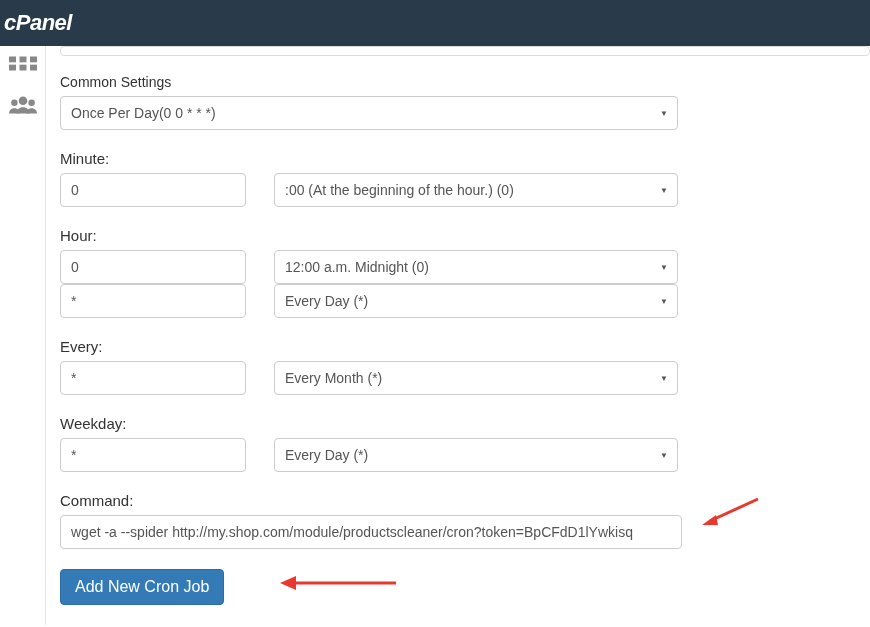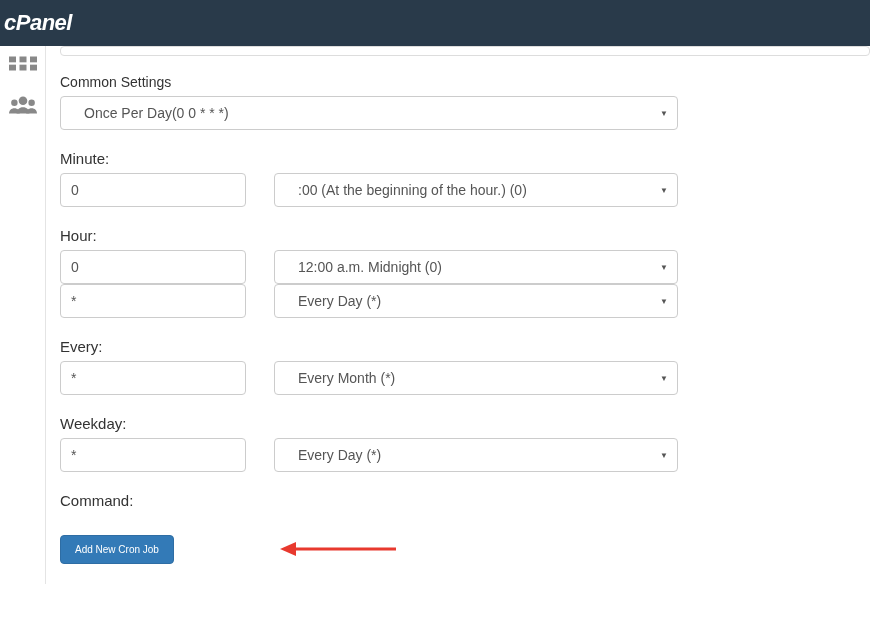--- a/index.html
+++ b/index.html
@@ -67,21 +67,21 @@
       margin-top: 20px;
     }
     .select-wrap {
       position: relative;
     }
     select {
       width: 100%;
       height: 34px;
       border: 1px solid #ccc;
       border-radius: 4px;
-      padding: 0 23px;
+      padding: 0 10px;
       font-size: 14px;
       background: #fff;
       appearance: none;
       -webkit-appearance: none;
       color: #555;
     }
     .select-wrap::after {
       content: "▼";
       position: absolute;
       right: 10px;
@@ -118,21 +118,21 @@
     }
     .full-width-wide {
       max-width: 622px;
     }
     .btn-primary {
       background: #337ab7;
       color: #fff;
       border: 1px solid #2e6da4;
       border-radius: 4px;
       padding: 8px 14px;
-      font-size: 10px;
+      font-size: 16px;
       cursor: pointer;
       margin-top: 20px;
     }
     .arrow {
       position: absolute;
       pointer-events: none;
     }
   </style>
 </head>
 <body>
@@ -236,20 +236,27 @@
       <div class="col-wide">
         <div class="select-wrap">
           <select>
             <option>Every Day (*)</option>
           </select>
         </div>
       </div>
     </div>
 
     <div class="field-label">Command:</div>
+    <div class="full-width-wide" style="position:relative;">
+      <input type="text" value="wget -a --spider http://my.shop.com/module/productscleaner/cron?token=BpCFdD1lYwkisq" style="">
+      <svg class="arrow" style="left:640px; top:-18px;" width="60" height="36" viewBox="0 0 60 36">
+        <line x1="58" y1="2" x2="10" y2="24" stroke="#e8392e" stroke-width="3"></line>
+        <polygon points="2,28 16,18 18,28" fill="#e8392e"></polygon>
+      </svg>
+    </div>
 
     <div style="position:relative;">
       <button class="btn-primary">Add New Cron Job</button>
       <svg class="arrow" style="left:218px; top:22px;" width="120" height="24" viewBox="0 0 120 24">
         <line x1="118" y1="12" x2="14" y2="12" stroke="#e8392e" stroke-width="3"></line>
         <polygon points="2,12 18,5 18,19" fill="#e8392e"></polygon>
       </svg>
     </div>
   </div>
 </div>

